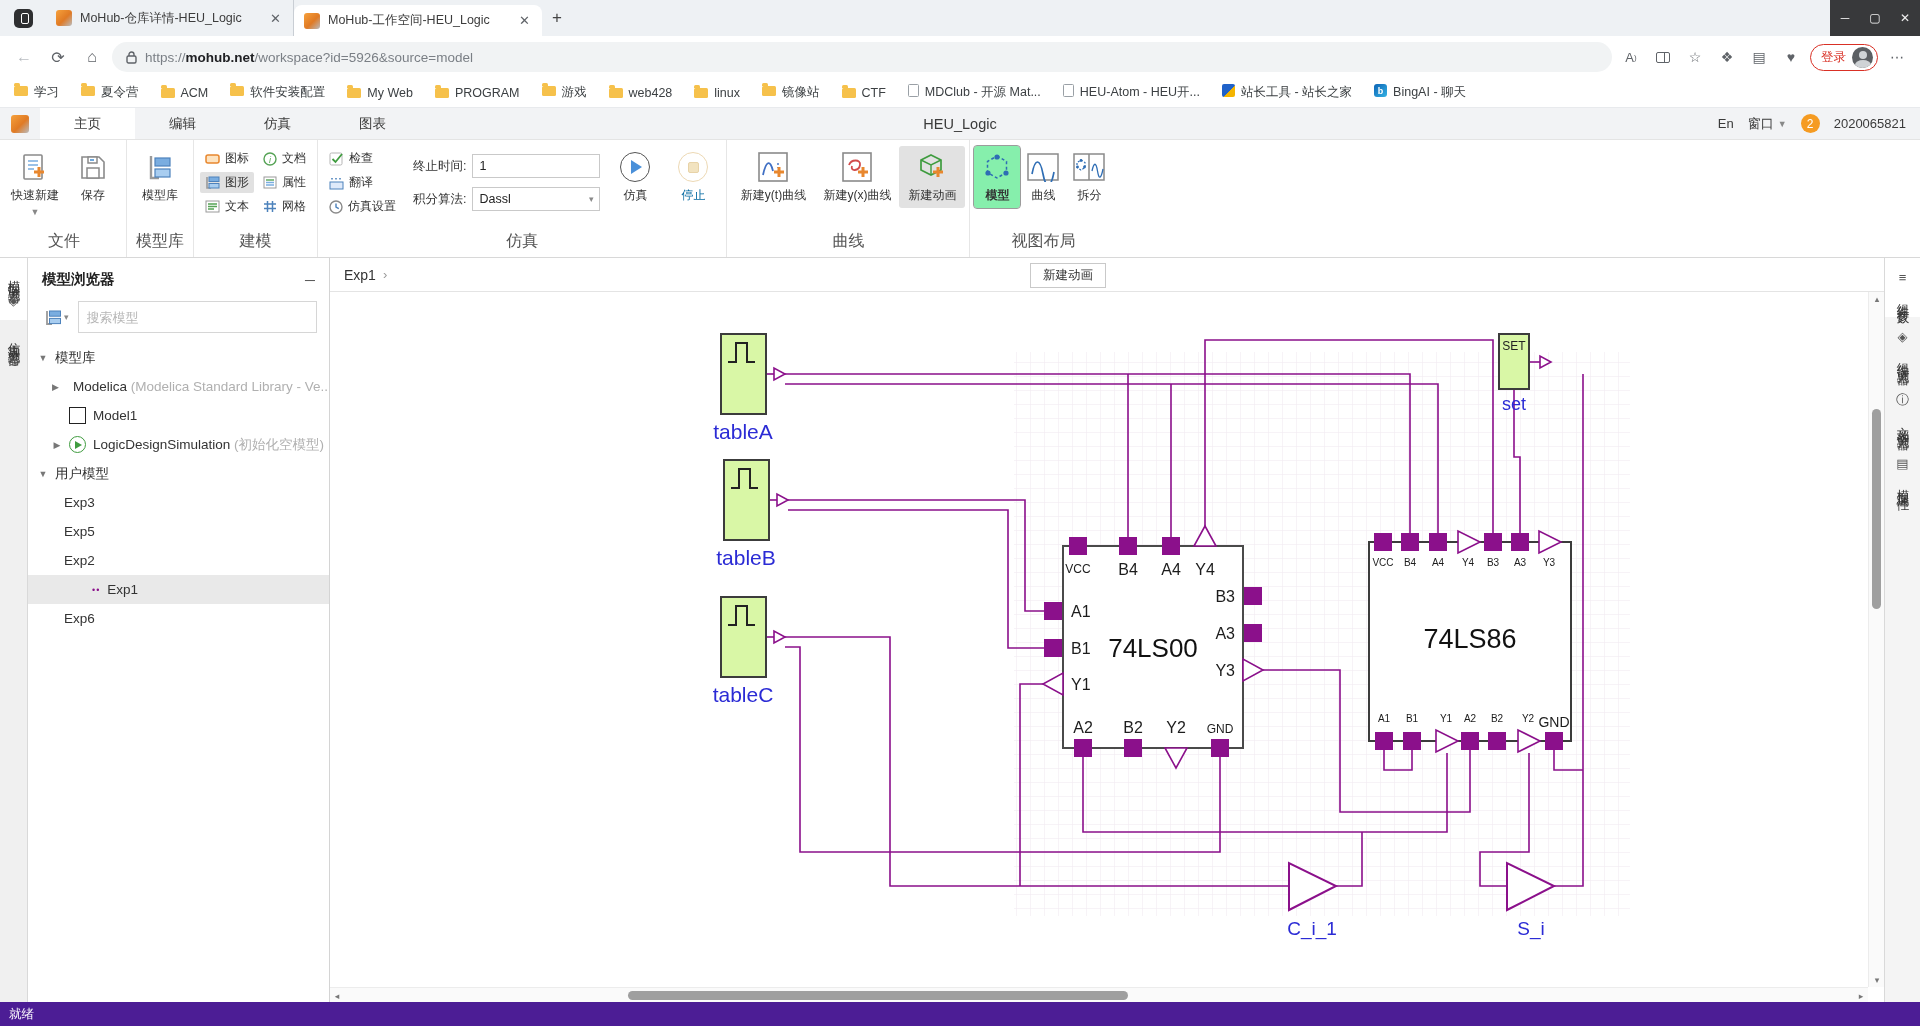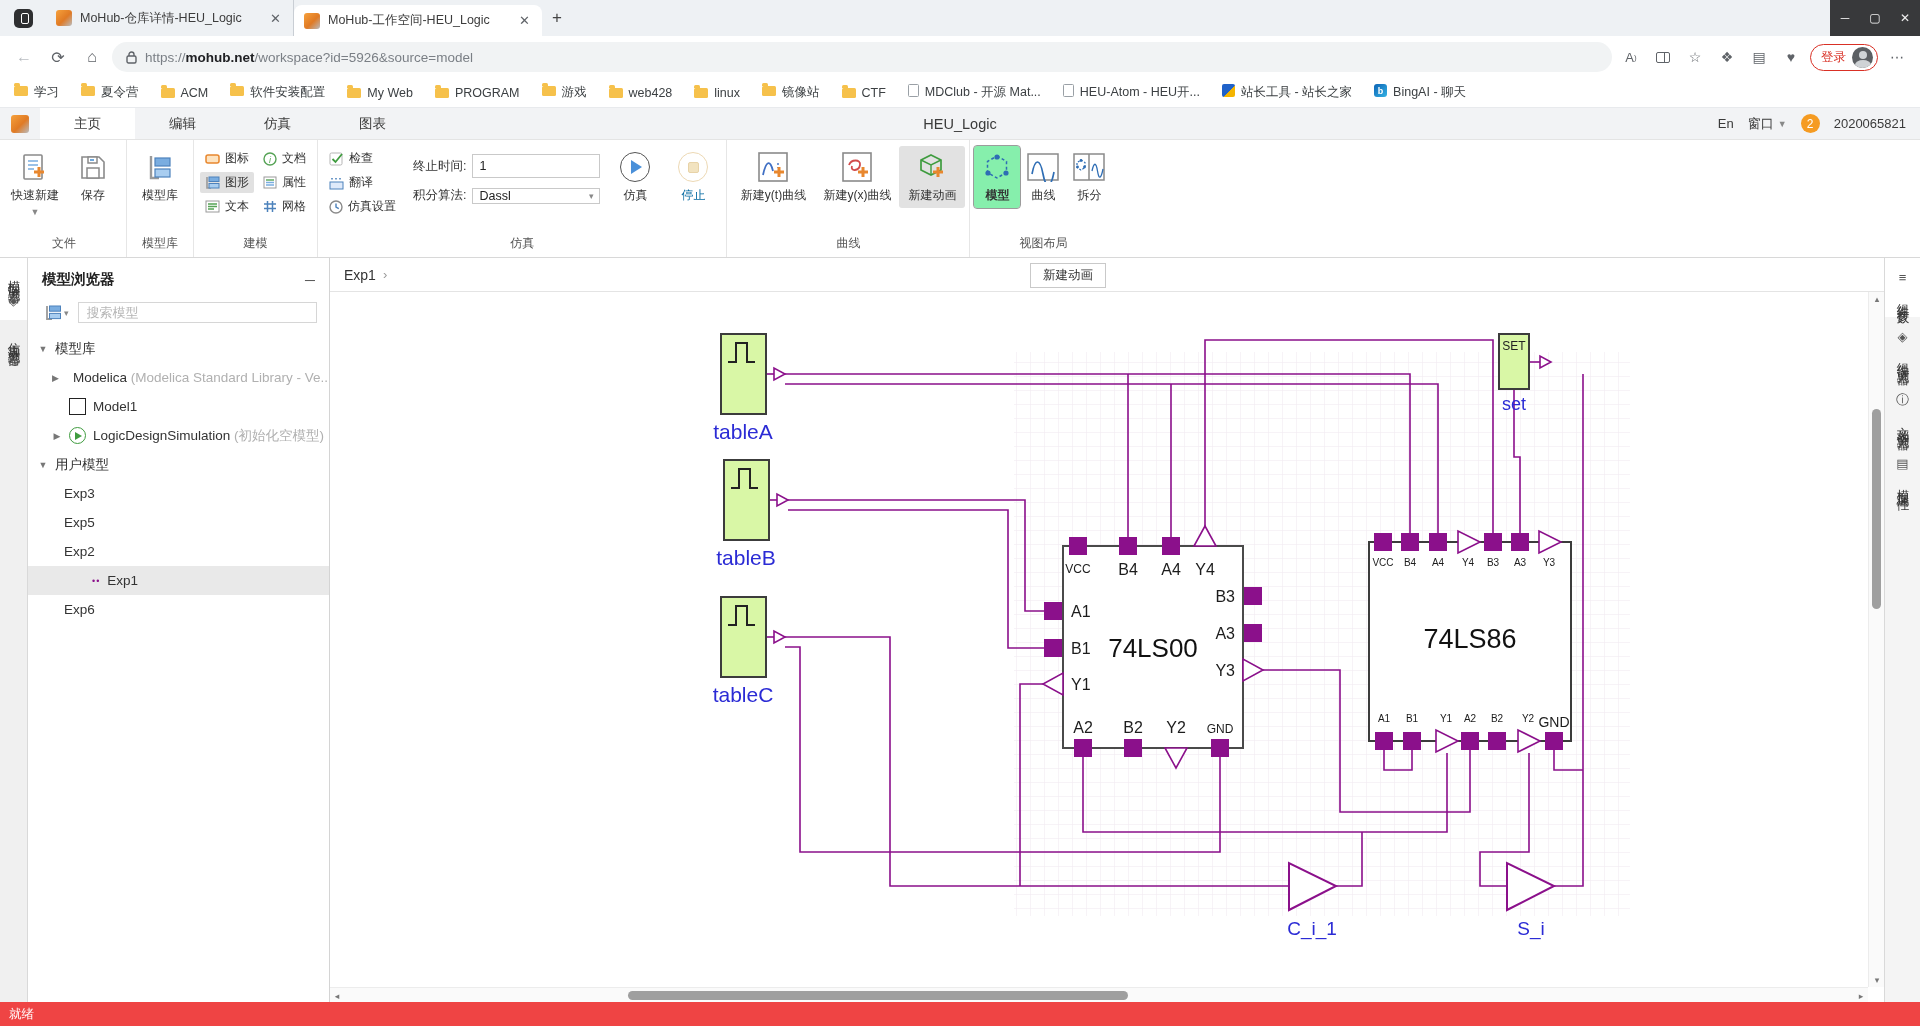--- a/index.html
+++ b/index.html
@@ -59,33 +59,33 @@
   .rtitle { position:absolute; left:0; right:0; top:0; bottom:0; display:flex; align-items:center; justify-content:center; font-size:14.5px; color:#3a3a3a; pointer-events:none; }
   .rt-right { margin-left:auto; display:flex; align-items:center; gap:14px; padding-right:14px; font-size:13px; color:#3a3a3a; }
   .chev { color:#888; font-size:9px; }
   .badge { width:19px; height:19px; border-radius:50%; background:#f59b22; color:#fff; font-size:12px; display:flex; align-items:center; justify-content:center; }
 
   
   .ribbon { height:118px; background:#fff; display:flex; align-items:stretch; border-bottom:1px solid #d8d8d8; padding:0 2px; }
   .rgroup { display:flex; flex-direction:column; padding:0 4px; }
   .rgroup + .rgroup { border-left:1px solid #e6e6e6; }
   .rg-content { flex:1; display:flex; align-items:flex-start; padding-top:6px; }
-  .rg-label { text-align:center; font-size:12px; color:#555; padding:3px 0 5px; }
+  .rg-label { text-align:center; font-size:16px; color:#555; padding:3px 0 5px; }
   .bigbtn { width:58px; display:flex; flex-direction:column; align-items:center; gap:3px; padding:4px 0; font-size:12px; color:#333; border-radius:3px; }
   .bigbtn .ic { height:34px; display:flex; align-items:center; justify-content:center; }
   .bigbtn.sel { background:#e2e2e2; }
   .bigbtn.sel2 { background:#86efac; outline:1px solid #9c9c9c;font-weight:bold; }
   .bigbtn.disabled { color:#0369a1; }
   .smallcol { display:flex; flex-direction:column; gap:3px; padding:2px 2px; }
   .smallbtn { display:flex; align-items:center; gap:5px; font-size:12px; color:#333; padding:1px 5px; height:21px; border-radius:2px; white-space:nowrap; }
   .smallbtn.sel { background:#e1e1e1; }
   .fieldcol { display:flex; flex-direction:column; gap:9px; padding:8px 6px 0 10px; font-size:12.5px; }
   .frow { display:flex; align-items:center; gap:6px; }
   .rt-input { width:128px; height:24px; border:1px solid #c9c9c9; font-size:12.5px; padding:0 6px; color:#222; font-family:inherit; }
-  .rt-select { width:128px; height:16px; border:1px solid #c9c9c9; display:flex; align-items:center; justify-content:space-between; padding:0 6px; font-size:12.5px; color:#222; background:#fff; }
+  .rt-select { width:128px; height:24px; border:1px solid #c9c9c9; display:flex; align-items:center; justify-content:space-between; padding:0 6px; font-size:12.5px; color:#222; background:#fff; }
   .play-circ { width:30px; height:30px; border:1.6px solid #555; border-radius:50%; display:flex; align-items:center; justify-content:center; }
   .play-tri { width:0; height:0; border-left:11px solid #4a90d9; border-top:7px solid transparent; border-bottom:7px solid transparent; margin-left:3px; }
   .stop-circ { width:30px; height:30px; border:1.6px solid #edd9b4; border-radius:50%; display:flex; align-items:center; justify-content:center; }
   .stop-sq { width:11px; height:11px; background:#f2e3c0; border:1px solid #e8d3a8; border-radius:2px; }
 
   
   .main { display:flex; height:744px; }
   .rail { background:#f0f0f0; font-size:12.5px; color:#333; }
   .rail-left { width:28px; border-right:1px solid #d9d9d9; }
   .rail-right { width:36px; border-left:1px solid #d9d9d9; background:#f4f4f4; }
@@ -93,21 +93,21 @@
   .rail-tab.active { background:#fff; }
   .vtext { writing-mode:vertical-rl; letter-spacing:3px; }
   .rail-ic { font-size:13px; color:#555; }
 
   
   .sidebar { width:302px; background:#fff; border-right:1px solid #d4d4d4; display:flex; flex-direction:column; font-size:13.5px; }
   .sb-head { display:flex; align-items:center; justify-content:space-between; padding:12px 14px 10px; font-size:14.5px; font-weight:bold; color:#222; }
   .sb-min { color:#555; font-size:14px; }
   .sb-search { display:flex; align-items:center; gap:4px; padding:2px 12px 10px; }
   .combo-btn { display:flex; align-items:center; gap:3px; padding:3px 4px; border:1px solid transparent; }
-  .search-input { flex:1; height:21px; border:1px solid #d6d6d6; padding:0 8px; font-size:13px; font-family:inherit; color:#c2410c; }
+  .search-input { flex:1; height:32px; border:1px solid #d6d6d6; padding:0 8px; font-size:13px; font-family:inherit; color:#c2410c; }
   .search-input::placeholder { color:#b5b5b5; }
   .tree { flex:1; overflow:hidden; }
   .trow { display:flex; align-items:center; gap:7px; height:29px; padding-left:10px; white-space:nowrap; }
   .trow .arr { width:10px; font-size:9px; color:#777; text-align:center; }
   .trow.indent1 { padding-left:24px; }
   .trow.indent2 { padding-left:36px; }
   .trow.sel { background:#e9e9e9; padding-left:64px; }
   .note { color:#b0b0b0; }
   .sq-icon { width:17px; height:17px; border:1.6px solid #222; background:#fff; }
   .play-ic { width:17px; height:17px; border:1.6px solid #3f9c3f; border-radius:50%; display:flex; align-items:center; justify-content:center; }
@@ -122,21 +122,21 @@
   .draw-area { flex:1; position:relative; overflow:hidden; }
   .hscroll { position:absolute; left:0; right:16px; bottom:0; height:15px; background:#fafafa; border-top:1px solid #ececec; }
   .hthumb { position:absolute; left:298px; width:500px; top:3px; height:9px; background:#9f9f9f; border-radius:5px; }
   .harrow { position:absolute; top:0; height:15px; width:14px; display:flex; align-items:center; justify-content:center; color:#777; font-size:9px; }
   .vscroll { position:absolute; right:0; top:0; bottom:15px; width:16px; background:#fafafa; border-left:1px solid #ececec; }
   .vthumb { position:absolute; top:117px; height:200px; left:3px; width:9px; background:#9f9f9f; border-radius:5px; }
   .varrow { position:absolute; left:0; width:16px; height:14px; display:flex; align-items:center; justify-content:center; color:#777; font-size:9px; }
   svg text { font-family:"Liberation Sans", sans-serif; }
 
   
-  .statusbar { height:24px; background:#ef4444; color:#fff; display:flex; align-items:center; padding:0 9px; font-size:12.5px; }
+  .statusbar { height:24px; background:#4c1d95; color:#fff; display:flex; align-items:center; padding:0 9px; font-size:12.5px; }
 </style>
 </head>
 <body>
 
 <div class="titlebar">
   <div class="tab-actions">
       <span class="sq"></span>
     </div>
   <div class="btab inactive">
     <span class="mohub-fav"></span>

